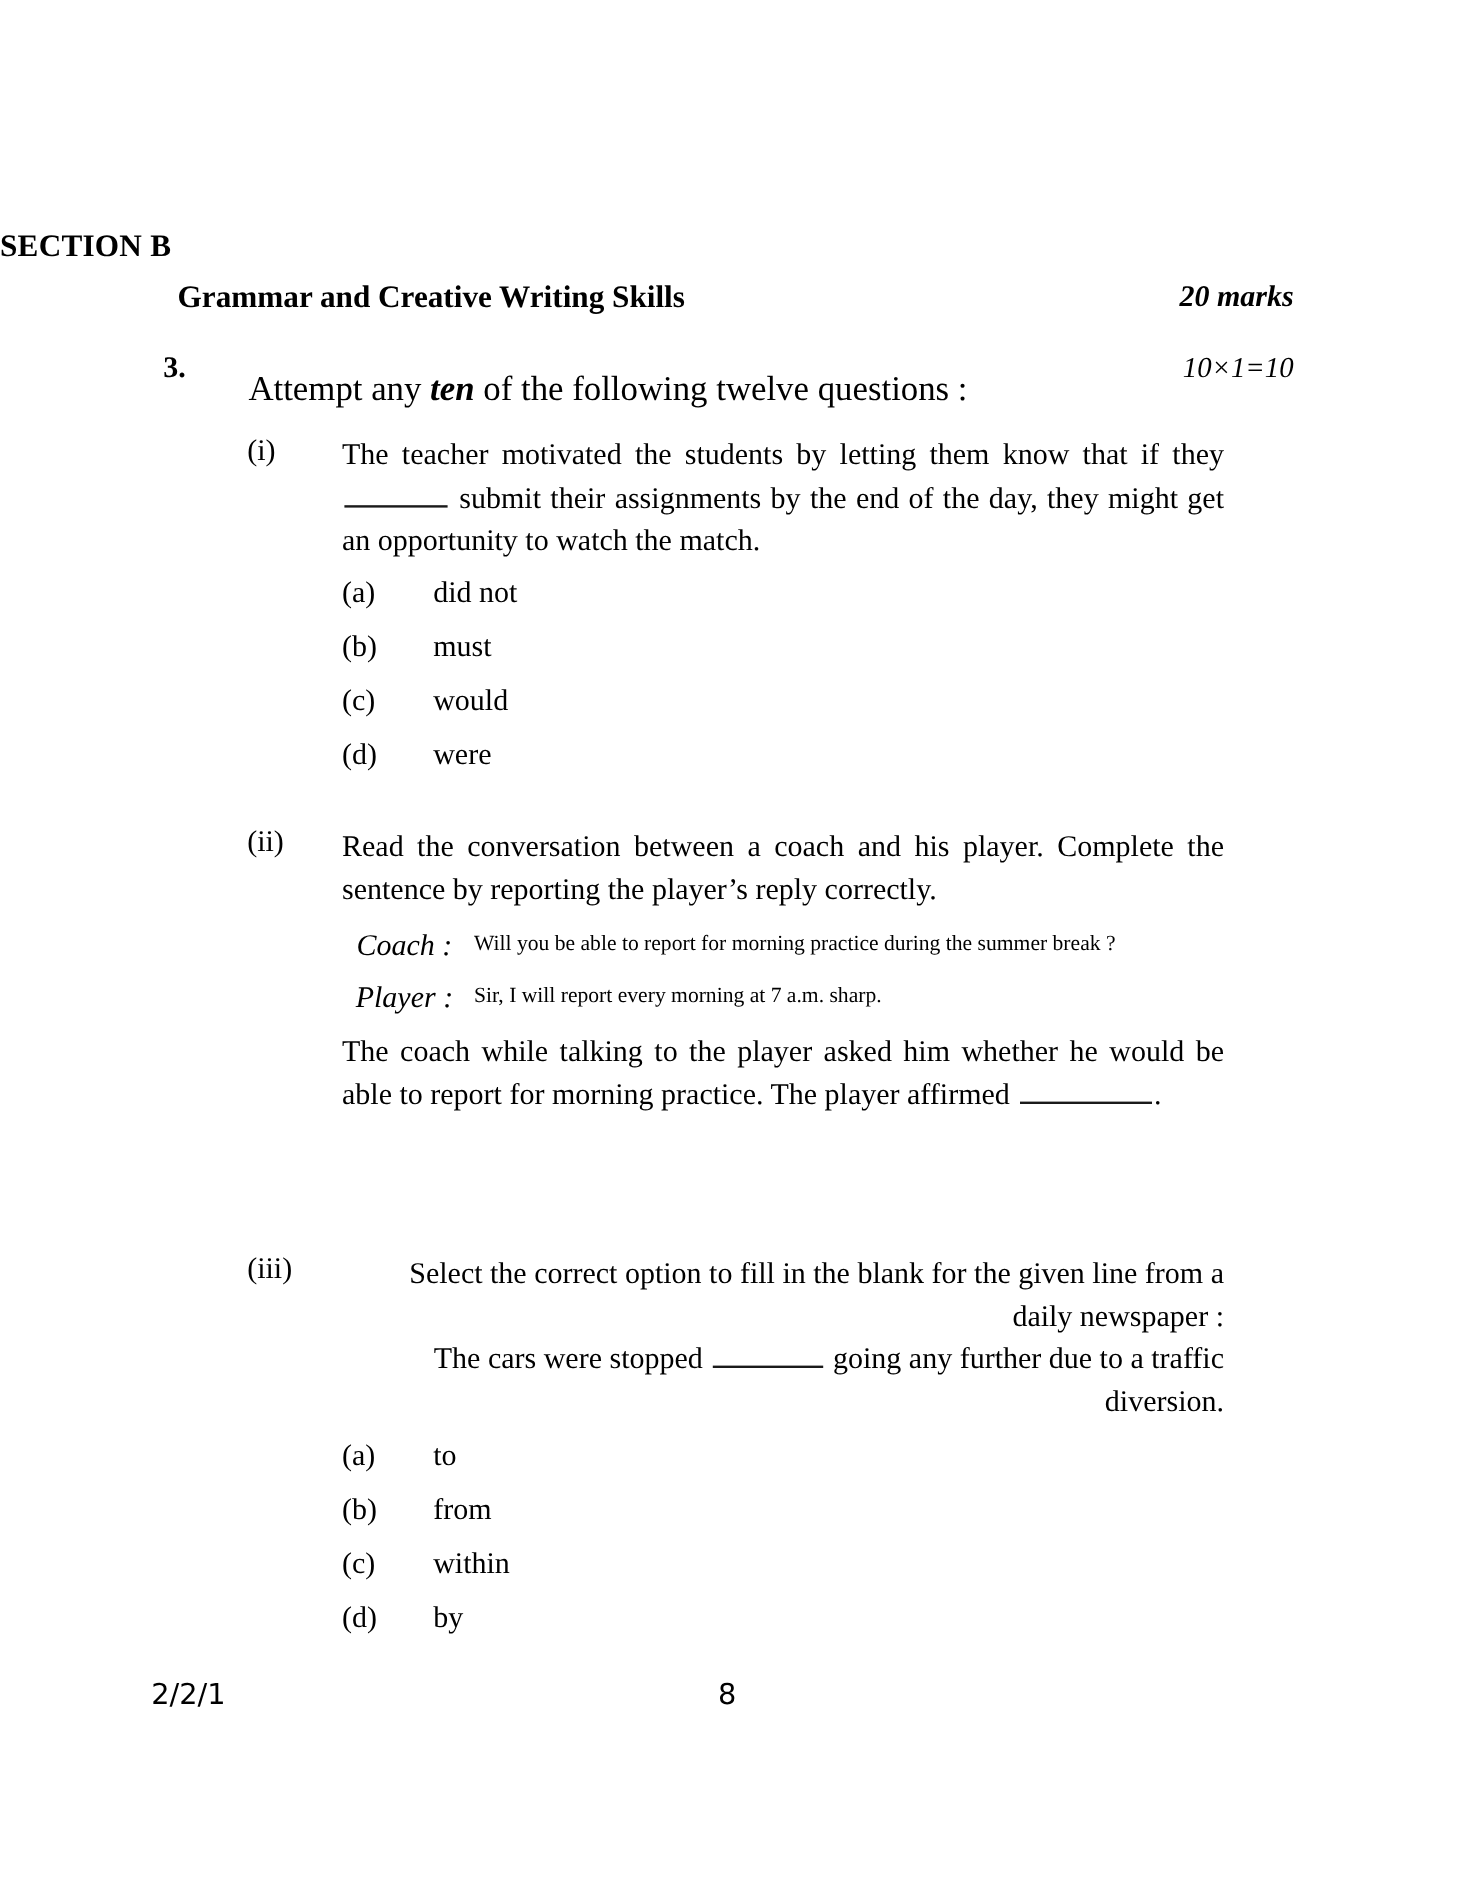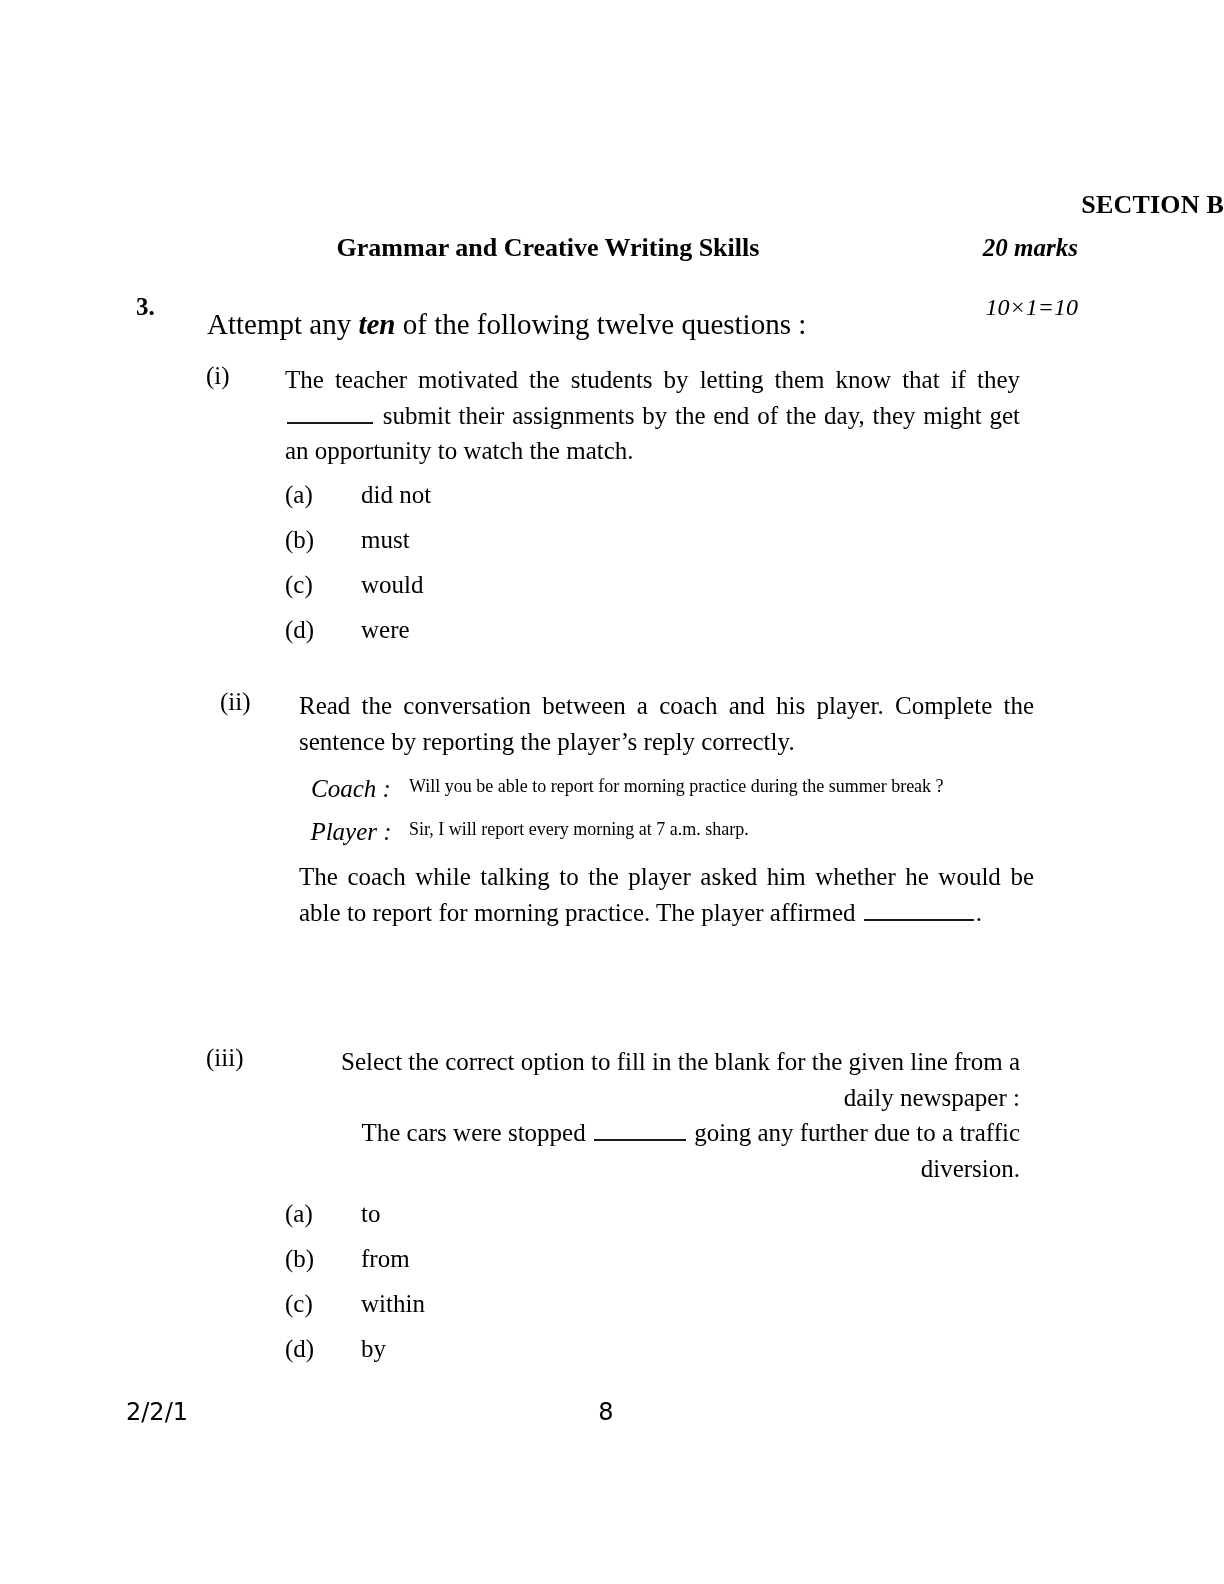--- a/index.html
+++ b/index.html
@@ -17,38 +17,37 @@
     font-family: "Liberation Serif", "DejaVu Serif", serif;
     color: #000000;
   }
 
   
   .section-title {
     position: absolute;
     left: 0;
     top: 190px;
     width: 1224px;
-    text-align: right;
+    text-align: left;
     font-size: 26px;
     font-weight: bold;
     letter-spacing: 0.2px;
   }
   .subtitle-row {
     position: absolute;
     left: 148px;
     top: 233px;
     width: 930px;
     height: 34px;
   }
   .subtitle-center {
     position: absolute;
     left: 0;
     top: 0;
     width: 800px;
-    text-align: center;
     font-size: 26px;
     font-weight: bold;
   }
   .marks-right {
     position: absolute;
     right: 0;
     top: 1px;
     font-size: 25px;
     font-weight: bold;
     font-style: italic;
@@ -232,21 +231,21 @@
           <span class="opt-val">would</span>
         </div>
         <div class="opt">
           <span class="opt-key">(d)</span>
           <span class="opt-val">were</span>
         </div>
       </div>
     </div>
   </div>
 
-  <div class="item" style="top:688px;margin-left:14px;">
+  <div class="item" style="top:688px;">
     <div class="item-label">(ii)</div>
     <div class="item-body">
       <p class="para">Read the conversation between a coach and his player. Complete the sentence by reporting the player’s reply correctly.</p>
       <div class="dialogue">
         <div class="dline">
           <span class="dspeaker">Coach :</span>
           <div class="dtext just2">Will you be able to report for morning practice during the summer break ?</div>
         </div>
         <div class="dline" style="margin-top:12px;">
           <span class="dspeaker">Player :</span>

